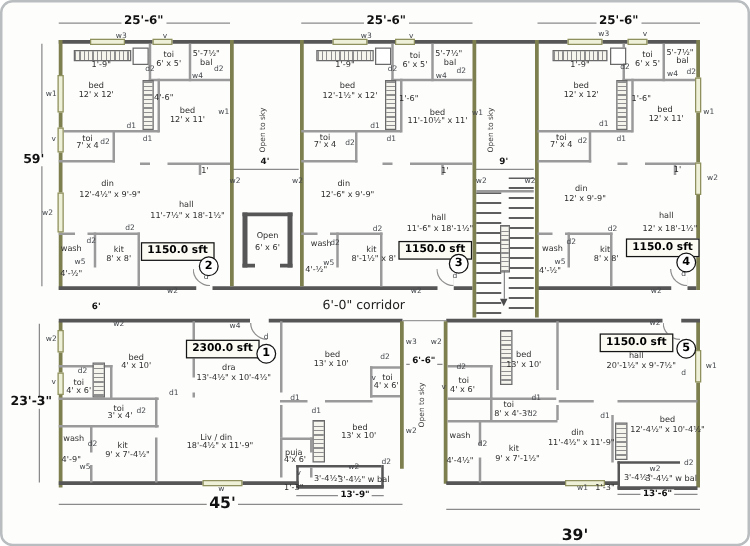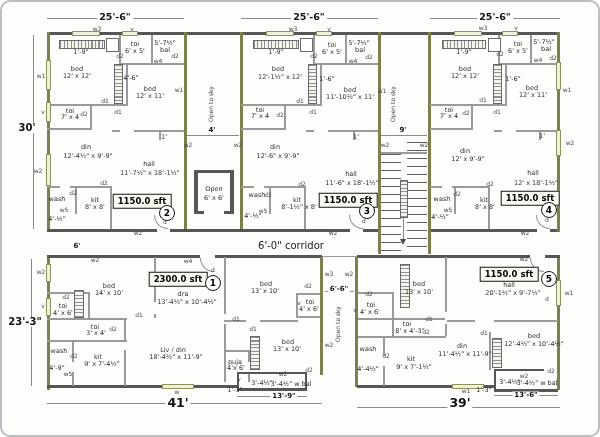--- a/index.html
+++ b/index.html
@@ -39,27 +39,27 @@
   <div class="dl" style="left:378px;top:133px;width:47px;height:1px"></div>
   <div class="dl" style="left:45px;top:401px;width:275px;height:1px"></div>
   <div class="dl" style="left:355px;top:405px;width:203px;height:1px"></div>
   <div class="dl" style="left:235px;top:394px;width:70px;height:1px"></div>
   <div class="dl" style="left:492px;top:393px;width:64px;height:1px"></div>
   <div class="dl" style="left:323px;top:289px;width:29px;height:1px"></div>
 
   <span class="lb dm d9" style="left:113px;top:15px">25'-6"</span>
   <span class="lb dm d9" style="left:307px;top:15px">25'-6"</span>
   <span class="lb dm d9" style="left:493px;top:15px">25'-6"</span>
-  <span class="lb dm d10" style="left:25px;top:126px">30'</span>
+  <span class="lb dm d10" style="left:25px;top:126px">59'</span>
   <span class="lb dm d10" style="left:23px;top:320px">23'-3"</span>
   <span class="lb dm" style="left:210px;top:128px">4'</span>
   <span class="lb dm" style="left:401px;top:128px">9'</span>
   <span class="lb dm" style="left:75px;top:244px">6'</span>
-  <span class="lb dm d12" style="left:176px;top:401px">41'</span>
-  <span class="lb dm d12" style="left:458px;top:401px">39'</span>
+  <span class="lb dm d12" style="left:176px;top:401px">45'</span>
+  <span class="lb dm d12" style="left:458px;top:426px">39'</span>
   <span class="lb dm" style="left:282px;top:394px">13'-9"</span>
   <span class="lb dm" style="left:524px;top:393px">13'-6"</span>
   <span class="lb dm" style="left:337px;top:287px">6'-6"</span>
   <span class="lb" style="left:233px;top:388px">1'-3"</span>
   <span class="lb" style="left:482px;top:388px">1'-3"</span>
 
   <div class="w" style="left:45px;top:30px;width:513px;height:3px"></div>
   <div class="w ol" style="left:45px;top:30px;width:3px;height:200px"></div>
   <div class="w ol" style="left:45px;top:255px;width:3px;height:133px"></div>
   <div class="w ol" style="left:555px;top:30px;width:3px;height:200px"></div>
@@ -350,21 +350,21 @@
   <span class="lb tg" style="left:446px;top:208px">w5</span>
   <span class="lb tg" style="left:568px;top:141px">w2</span>
   <span class="lb tg" style="left:523px;top:231px">w2</span>
 
   <span class="cor" style="left:289px;top:243px">6'-0" corridor</span>
 
   <div class="ab" style="left:176px;top:277px">2300.0 sft</div>
   <div class="cn" style="left:211px;top:281px">1</div>
   <span class="lb tg" style="left:211px;top:268px">d</span>
   <span class="lb" style="left:107px;top:284px">bed</span>
-  <span class="lb" style="left:107px;top:291px">14' x 10'</span>
+  <span class="lb" style="left:107px;top:291px">4' x 10'</span>
   <span class="lb" style="left:181px;top:292px">dra</span>
   <span class="lb" style="left:185px;top:300px">13'-4½" x 10'-4½"</span>
   <span class="lb" style="left:61px;top:304px">toi</span>
   <span class="lb" style="left:61px;top:311px">4' x 6'</span>
   <span class="lb" style="left:93px;top:325px">toi</span>
   <span class="lb" style="left:94px;top:331px">3' x 4'</span>
   <span class="lb" style="left:57px;top:349px">wash</span>
   <span class="lb" style="left:96px;top:355px">kit</span>
   <span class="lb" style="left:100px;top:362px">9' x 7'-4½"</span>
   <span class="lb" style="left:55px;top:366px">4'-9"</span>

